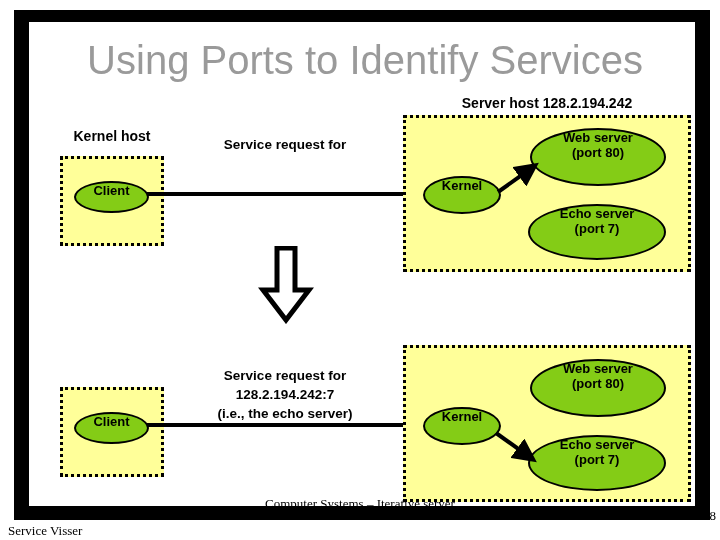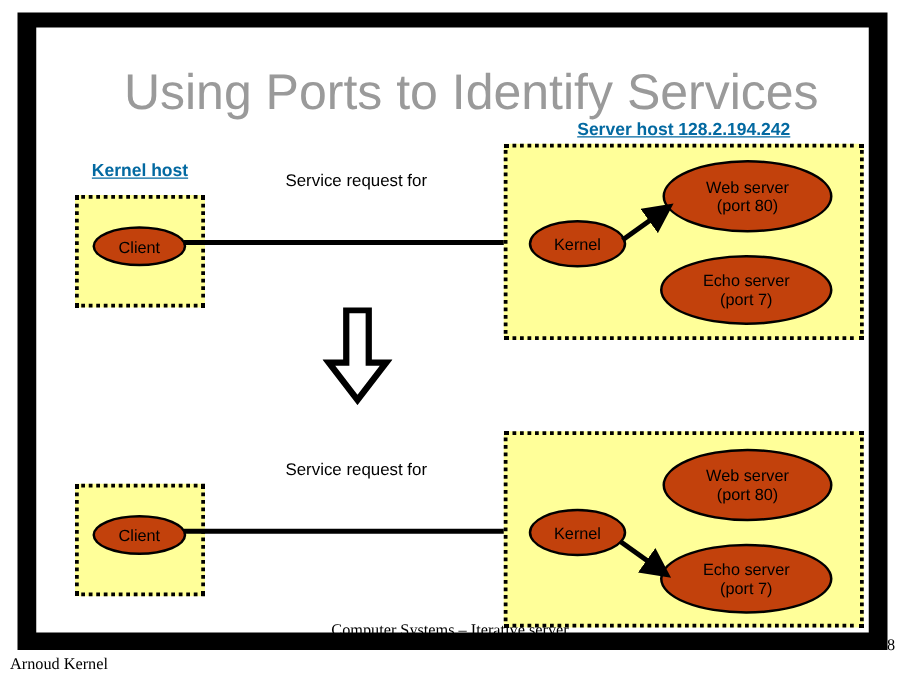--- a/index.html
+++ b/index.html
@@ -29,68 +29,66 @@
     left: 29px;
     top: 22px;
     width: 666px;
     height: 484px;
     background: #ffffff;
   }
 
   
   .slide-title {
     position: absolute;
-    left: 52px;
+    left: 40px;
     top: 36px;
     width: 650px;
     text-align: center;
     font-size: 40px;
     line-height: 48px;
     color: #9a9a9a;
     font-family: "Liberation Sans", sans-serif;
     white-space: nowrap;
-    margin-top: 14px;
   }
 
   
   .host-box {
     position: absolute;
     background: #ffff99;
     border: 3px dotted #000000;
     box-sizing: border-box;
   }
   .host-label {
     position: absolute;
     font-size: 14px;
     font-weight: bold;
-    color: #0369a1;
-    white-space: nowrap;
-    text-align: center;
-    text-decoration: underline;
+    color: #000000;
+    white-space: nowrap;
+    text-align: center;
   }
   .ellipse {
     position: absolute;
-    background: #c2410c;
+    background: #84cc16;
     border: 2.5px solid #000000;
     border-radius: 50%;
     box-sizing: border-box;
     display: flex;
-    align-items: center;
+    align-items: flex-start;
     justify-content: center;
     text-align: center;
     font-size: 13px;
-    font-weight: normal;
+    font-weight: bold;
     color: #000000;
     line-height: 15px;
   }
   .ellipse.two-line { font-size: 13px; }
   .req-label {
     position: absolute;
     font-size: 13.5px;
-    font-weight: normal;
+    font-weight: bold;
     color: #000000;
     text-align: center;
     line-height: 19px;
     white-space: nowrap;
   }
   .hline {
     position: absolute;
     height: 4px;
     background: #000000;
   }
@@ -172,20 +170,22 @@
 <svg class="block-arrow" style="left:258px; top:246px;" width="56" height="78">
   <polygon points="19,2 37,2 37,44 51,44 28,74 5,44 19,44" fill="#ffffff" stroke="#000000" stroke-width="5" stroke-linejoin="miter"></polygon>
 </svg>
 
 <div class="host-box" style="left:60px; top:387px; width:104px; height:90px;"></div>
 
 <div class="ellipse" style="left:74px; top:412px; width:75px; height:32px;">Client</div>
 
 <div class="req-label" style="left:180px; top:366px; width:210px;">
   <div>Service request for</div>
+  <div>128.2.194.242:7</div>
+  <div>(i.e., the echo server)</div>
 </div>
 
 <div class="hline" style="left:147px; top:423px; width:270px;"></div>
 <div class="arrowhead-right" style="left:413px; top:418px;"></div>
 
 <div class="host-box" style="left:403px; top:345px; width:288px; height:157px;"></div>
 
 <div class="ellipse" style="left:423px; top:407px; width:78px; height:38px;">Kernel</div>
 
 <div class="ellipse two-line" style="left:530px; top:359px; width:136px; height:58px;">
@@ -204,17 +204,17 @@
 
 <svg class="connector-svg" style="left:493px; top:428px;" width="52" height="40">
   <defs>
     <marker id="ah-bot" markerWidth="6" markerHeight="6" refX="4.2" refY="3" orient="auto">
       <path d="M0,0 L6,3 L0,6 z" fill="#000000"></path>
     </marker>
   </defs>
   <line x1="3" y1="5" x2="38" y2="30" stroke="#000000" stroke-width="4" marker-end="url(#ah-bot)"></line>
 </svg>
 
-<div class="footer-text footer-left">Arnoud Kernel</div>
+<div class="footer-text footer-left">Service Visser</div>
 
 <div class="footer-text footer-center">Computer Systems – Iterative server</div>
 
 <div class="footer-text footer-page">8</div>
 
 </body></html>

